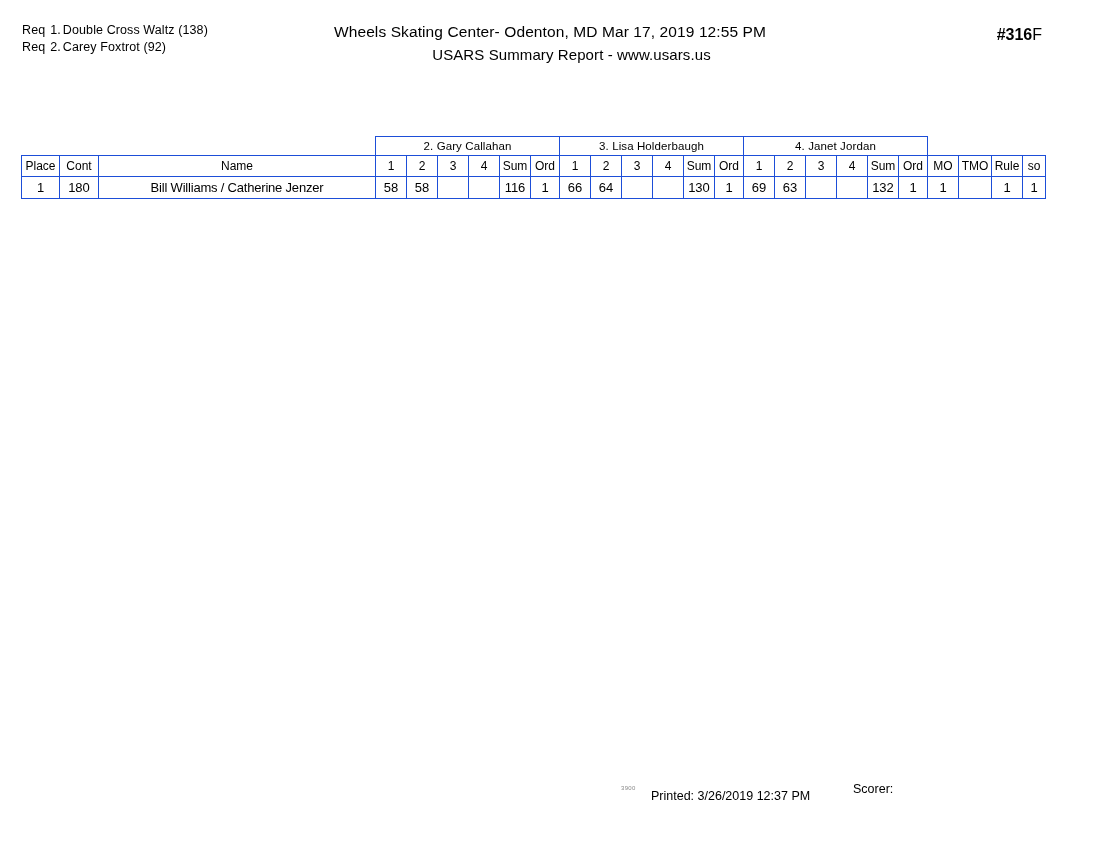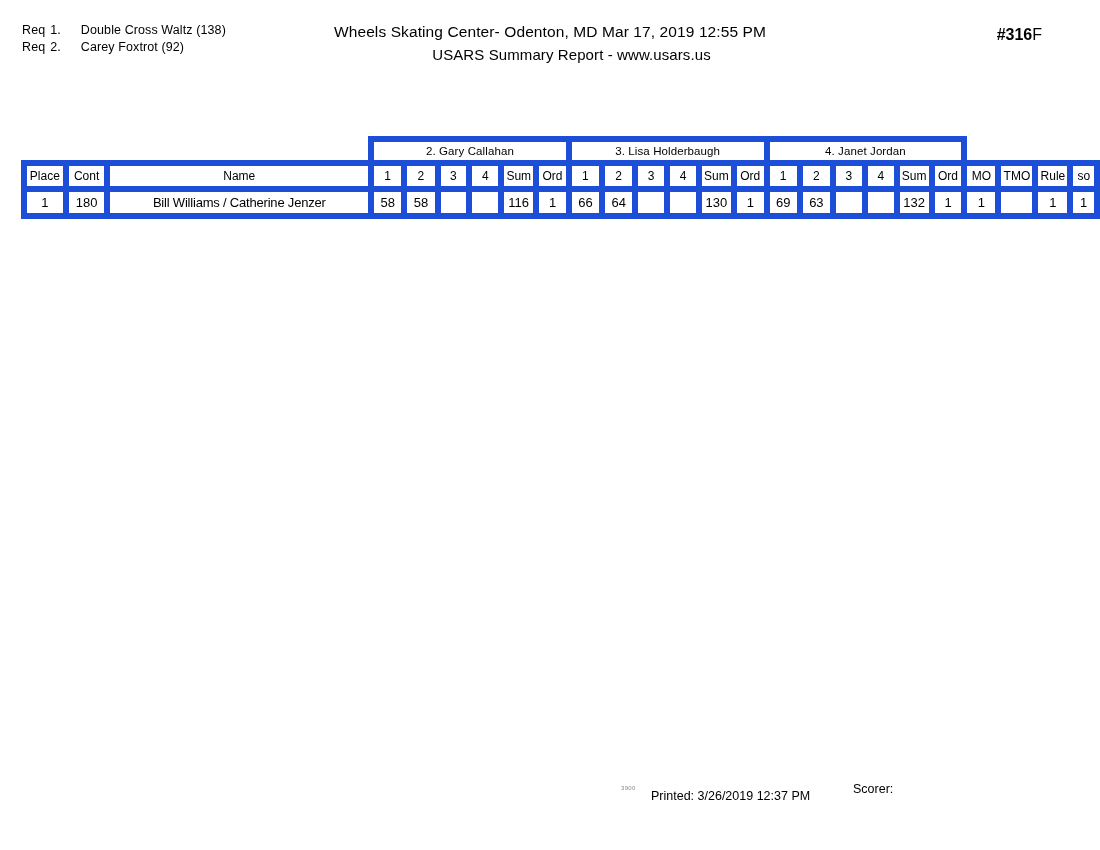--- a/index.html
+++ b/index.html
@@ -22,21 +22,21 @@
     left: 22px;
     top: 22px;
     font-size: 12.5px;
     line-height: 17px;
     letter-spacing: 0.1px;
     white-space: nowrap;
   }
   .req-line { display: block; }
   .req-tag { display: inline-block; }
   .req-num { display: inline-block; margin-left: 5px; }
-  .req-text { display: inline-block; margin-left: 20px; }
+  .req-text { display: inline-block; margin-left: 2px; }
 
   
   #title-block {
     position: absolute;
     left: 0;
     right: 0;
     top: 21px;
     text-align: center;
   }
   #event-title {
@@ -79,21 +79,21 @@
   
   #results-table {
     position: absolute;
     left: 21px;
     top: 136px;
     border-collapse: collapse;
     font-size: 12px;
     table-layout: fixed;
   }
   #results-table td, #results-table th {
-    border: 6px solid #1d4ed8;
+    border: 1px solid #1d4ed8;
     padding: 0;
     margin: 0;
     font-weight: normal;
     text-align: center;
     vertical-align: middle;
     overflow: hidden;
     white-space: nowrap;
   }
   
   tr.judge-group-row td {

